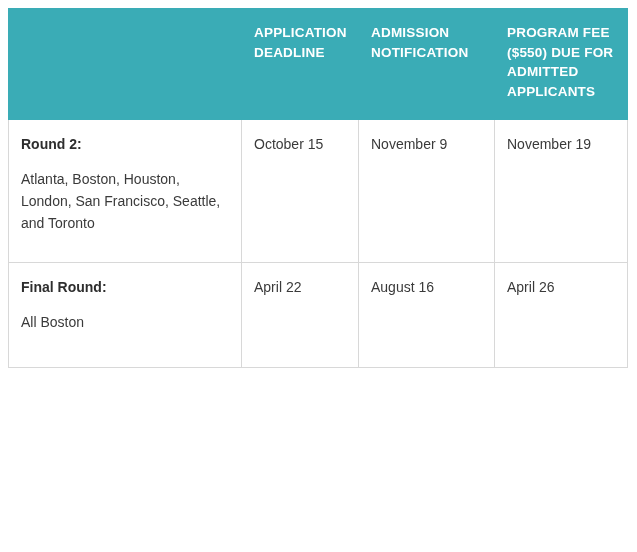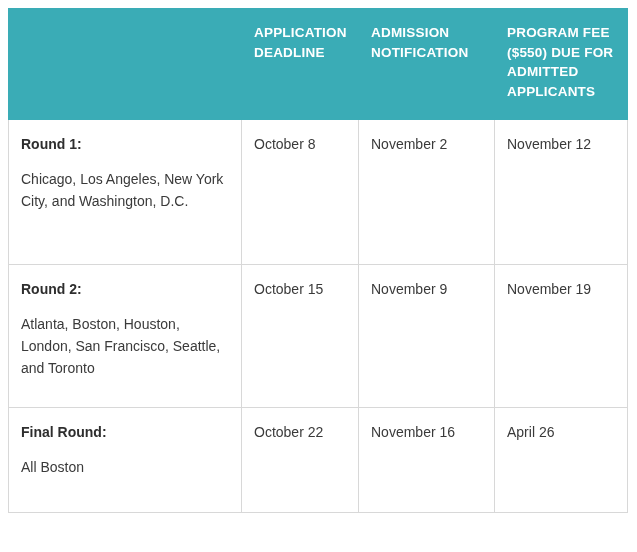--- a/index.html
+++ b/index.html
@@ -93,35 +93,20 @@
     </colgroup>
     <thead>
       <tr>
         <th class="corner"></th>
         <th>APPLICATION DEADLINE</th>
         <th>ADMISSION NOTIFICATION</th>
         <th>PROGRAM FEE ($550) DUE FOR ADMITTED APPLICANTS</th>
       </tr>
     </thead>
     <tbody>
-      <tr class="r1">
-        <td class="label-cell">
-          <span class="round-title">Round 1:</span>
-          <span class="round-cities">Chicago, Los Angeles, New York City, and Washington, D.C.</span>
-        </td>
-        <td>
-          <span class="value">October 8</span>
-        </td>
-        <td>
-          <span class="value">November 2</span>
-        </td>
-        <td>
-          <span class="value">November 12</span>
-        </td>
-      </tr>
       <tr class="r2">
         <td class="label-cell">
           <span class="round-title">Round 2:</span>
           <span class="round-cities">Atlanta, Boston, Houston, London, San Francisco, Seattle, and Toronto</span>
         </td>
         <td>
           <span class="value">October 15</span>
         </td>
         <td>
           <span class="value">November 9</span>
@@ -129,24 +114,24 @@
         <td>
           <span class="value">November 19</span>
         </td>
       </tr>
       <tr class="r3">
         <td class="label-cell">
           <span class="round-title">Final Round:</span>
           <span class="round-cities">All Boston</span>
         </td>
         <td>
-          <span class="value">October 22</span>
+          <span class="value">April 22</span>
         </td>
         <td>
-          <span class="value">November 16</span>
+          <span class="value">August 16</span>
         </td>
         <td>
           <span class="value">April 26</span>
         </td>
       </tr>
     </tbody>
   </table>
 </div>
 
 </body></html>

